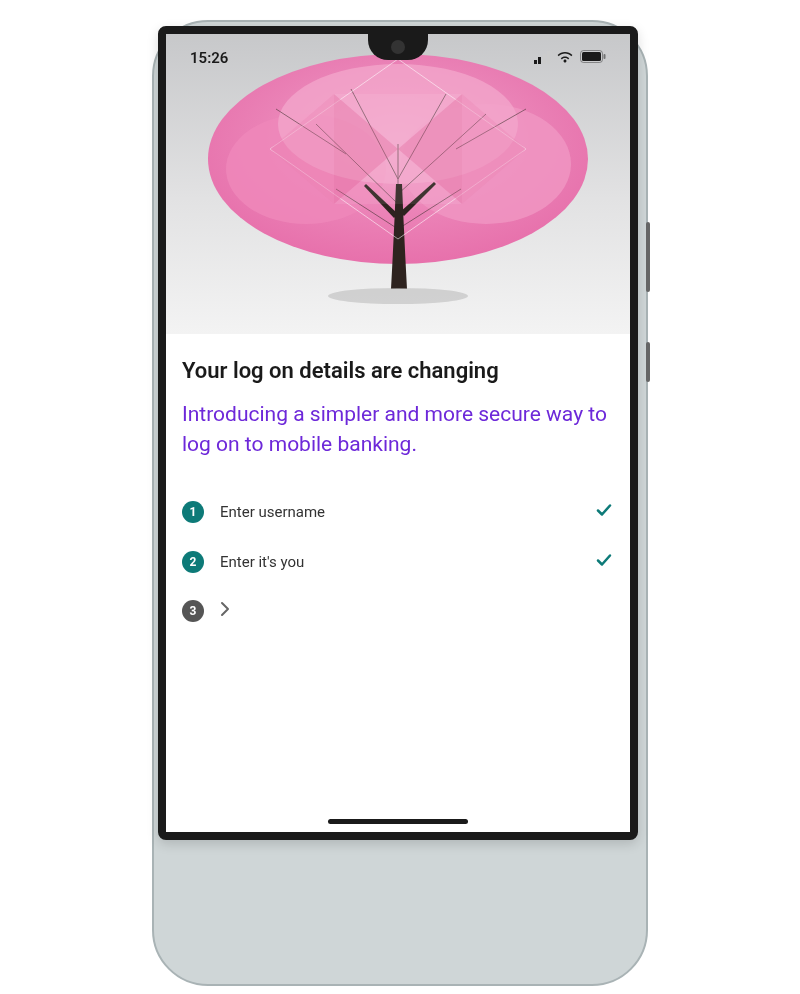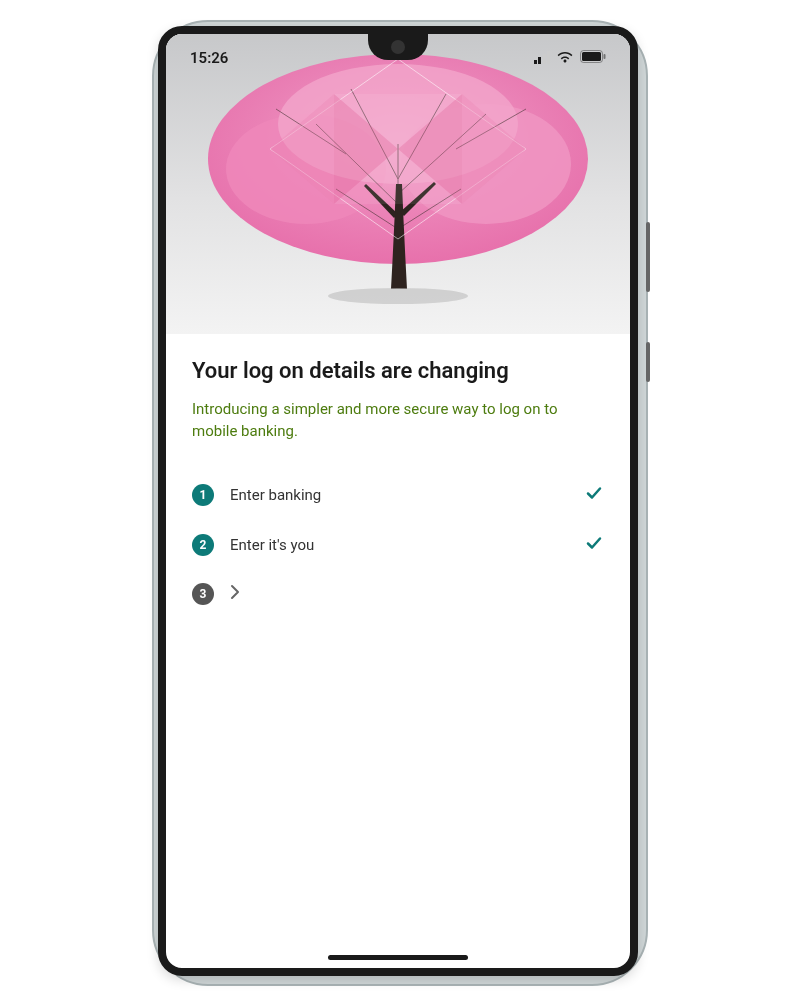--- a/index.html
+++ b/index.html
@@ -8,23 +8,23 @@
     font-family: -apple-system, BlinkMacSystemFont, "Segoe UI", Roboto, Helvetica, Arial, sans-serif;
     display: flex;
     justify-content: center;
     align-items: flex-start;
     padding-top: 20px;
     width: 800px;
     height: 994px;
   }
   .phone-frame {
     width: 480px;
-    height: 950px;
+    height: 814px;
     border: 8px solid #1a1a1a;
-    border-radius: 24px;
+    border-radius: 8px;
     position: relative;
     background: #ffffff;
     overflow: hidden;
     box-shadow: 0 4px 12px rgba(0,0,0,0.15);
   }
   .phone-outer {
     width: 496px;
     height: 966px;
     border: 2px solid #a9b3b5;
     border-radius: 56px;
@@ -99,31 +99,31 @@
   .wifi-icon, .battery-icon { display:inline-block; }
   .hero {
     width: 100%;
     height: 300px;
     background: linear-gradient(to bottom, #cfcfd0 0%, #e5e5e5 60%, #f4f4f4 100%);
     position: relative;
     overflow: hidden;
   }
   .hero svg { position:absolute; top:0; left:0; }
   .content {
-    padding: 24px 26px;
+    padding: 24px 16px;
   }
   .title {
     font-size: 22px;
     font-weight: 600;
     color: #1a1a1a;
     margin-bottom: 16px;
   }
   .subtitle {
-    font-size: 15px;
-    color: #4d7c0f;
+    font-size: 21px;
+    color: #6d28d9;
     line-height: 1.45;
     margin-bottom: 30px;
   }
   .steps { display: flex; flex-direction: column; gap: 6px; }
   .step {
     display: flex;
     align-items: center;
     padding: 10px 0;
   }
   .step-num {
@@ -245,21 +245,21 @@
     </div>
 
     <div class="content">
       <h1 class="title">Your log on details are changing</h1>
       <p class="subtitle">Introducing a simpler and more secure way to log on to mobile banking.</p>
 
       <div class="steps">
 
         <div class="step">
           <span class="step-num done">1</span>
-          <span class="step-label">Enter banking</span>
+          <span class="step-label">Enter username</span>
           <span class="step-action check">
             <svg width="20" height="20" viewBox="0 0 20 20">
                 <path d="M4 10.5l4 4 8-9" fill="none" stroke="#0d7a78" stroke-width="2.5" stroke-linecap="round" stroke-linejoin="round"></path>
               </svg>
           </span>
         </div>
 
         <div class="step">
           <span class="step-num done">2</span>
           <span class="step-label">Enter it's you</span>

